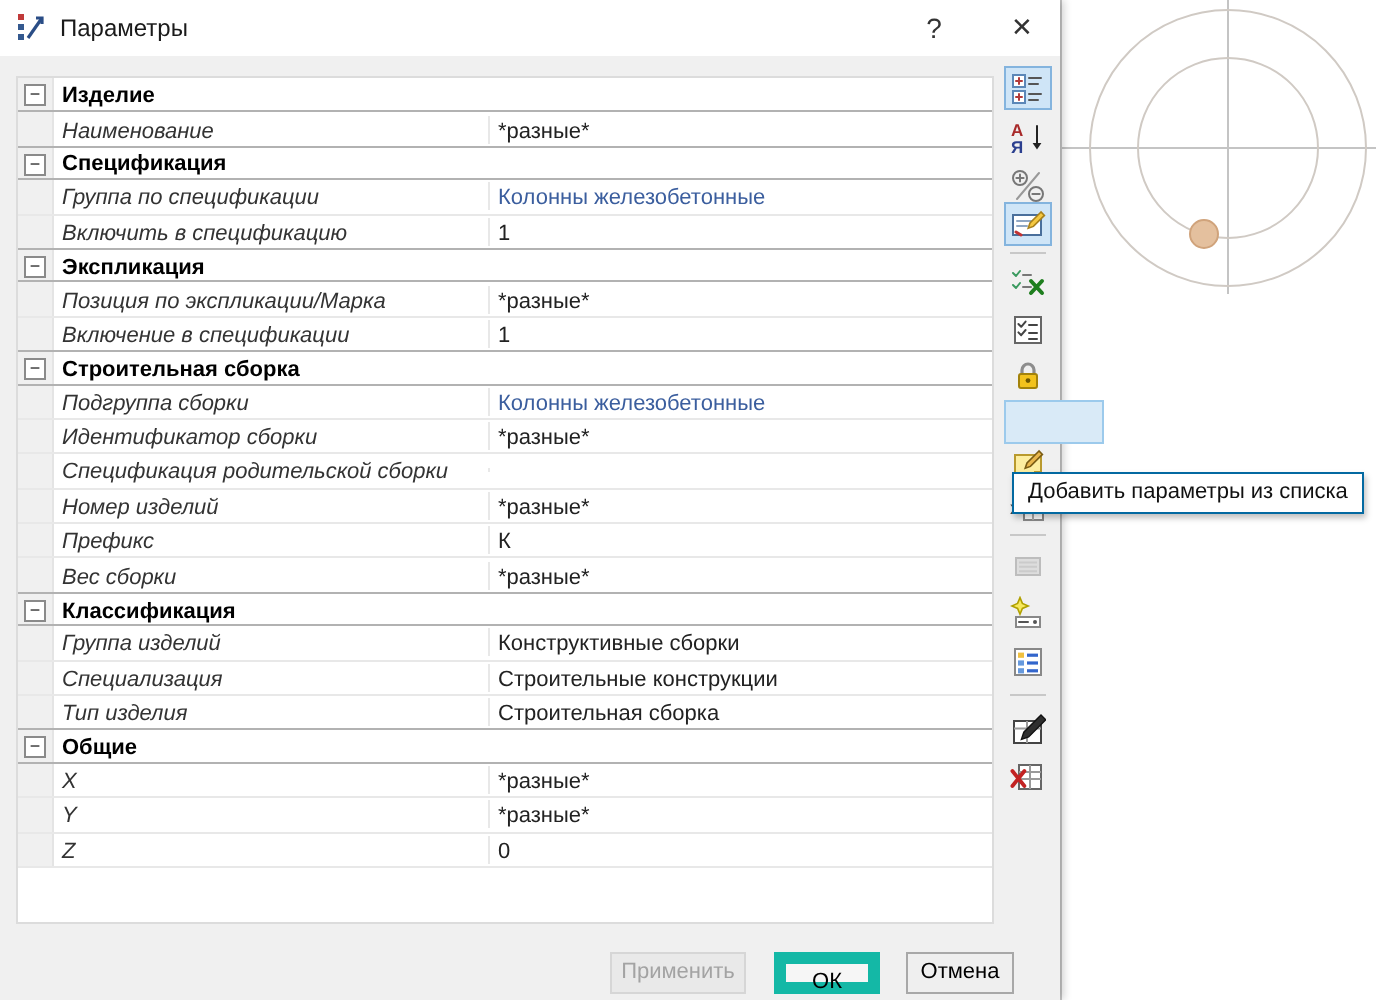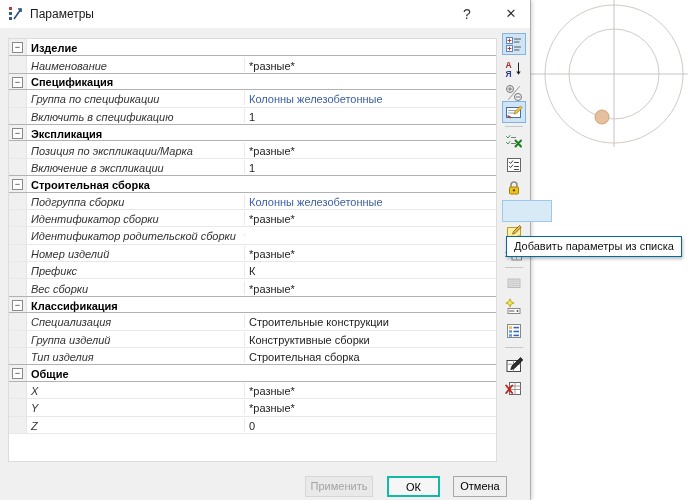--- a/index.html
+++ b/index.html
@@ -57,21 +57,21 @@
   
   #tooltip { position:absolute; left:506px; top:236px; height:21px;
     background:#fff; border:1px solid #0369a1; font-size:11px; color:#111;
     line-height:19px; padding:0 7px; white-space:nowrap; z-index:9;
     box-shadow:1px 2px 3px rgba(0,0,0,.25); }
 
   
   .dlgbtn { position:absolute; top:476px; height:21px; font-size:11px;
     font-family:"Liberation Sans", sans-serif; text-align:center; line-height:19px; }
   #apply-btn  { left:305px; width:68px; background:#e9e9e9; border:1px solid #d6d6d6; color:#a3a3a3; }
-  #ok-btn     { left:387px; width:53px; background:#f6f6f6; border:2px solid #14b8a6; color:#000; }
+  #ok-btn     { left:387px; width:53px; background:#f6f6f6; border:6px solid #14b8a6; color:#000; }
   #cancel-btn { left:453px; width:54px; background:#efefef; border:1px solid #a8a8a8; color:#000; }
 </style>
 </head>
 <body>
 
 <div id="stage">
 
   <div id="canvas">
     <svg width="158" height="500">
       <line x1="0" y1="74" x2="158" y2="74" stroke="#c4c4c4" stroke-width="1"></line>
@@ -145,21 +145,21 @@
         <div class="row prop">
           <div class="gutter"></div>
           <div class="content">
             <div class="plabel">Позиция по экспликации/Марка</div>
             <div class="pvalue">*разные*</div>
           </div>
         </div>
         <div class="row prop">
           <div class="gutter"></div>
           <div class="content">
-            <div class="plabel">Включение в экспликации</div>
+            <div class="plabel">Включение в спецификации</div>
             <div class="pvalue">1</div>
           </div>
         </div>
         <div class="row group">
           <div class="gutter">
             <span class="minus-box">−</span>
           </div>
           <div class="content">
             <div class="glabel">Строительная сборка</div>
           </div>
@@ -174,21 +174,21 @@
         <div class="row prop">
           <div class="gutter"></div>
           <div class="content">
             <div class="plabel">Идентификатор сборки</div>
             <div class="pvalue">*разные*</div>
           </div>
         </div>
         <div class="row prop">
           <div class="gutter"></div>
           <div class="content">
-            <div class="plabel">Идентификатор родительской сборки</div>
+            <div class="plabel">Спецификация родительской сборки</div>
             <div class="pvalue"></div>
           </div>
         </div>
         <div class="row prop">
           <div class="gutter"></div>
           <div class="content">
             <div class="plabel">Номер изделий</div>
             <div class="pvalue">*разные*</div>
           </div>
         </div>
@@ -210,29 +210,29 @@
           <div class="gutter">
             <span class="minus-box">−</span>
           </div>
           <div class="content">
             <div class="glabel">Классификация</div>
           </div>
         </div>
         <div class="row prop">
           <div class="gutter"></div>
           <div class="content">
+            <div class="plabel">Группа изделий</div>
+            <div class="pvalue">Конструктивные сборки</div>
+          </div>
+        </div>
+        <div class="row prop">
+          <div class="gutter"></div>
+          <div class="content">
             <div class="plabel">Специализация</div>
             <div class="pvalue">Строительные конструкции</div>
-          </div>
-        </div>
-        <div class="row prop">
-          <div class="gutter"></div>
-          <div class="content">
-            <div class="plabel">Группа изделий</div>
-            <div class="pvalue">Конструктивные сборки</div>
           </div>
         </div>
         <div class="row prop">
           <div class="gutter"></div>
           <div class="content">
             <div class="plabel">Тип изделия</div>
             <div class="pvalue">Строительная сборка</div>
           </div>
         </div>
         <div class="row group">

